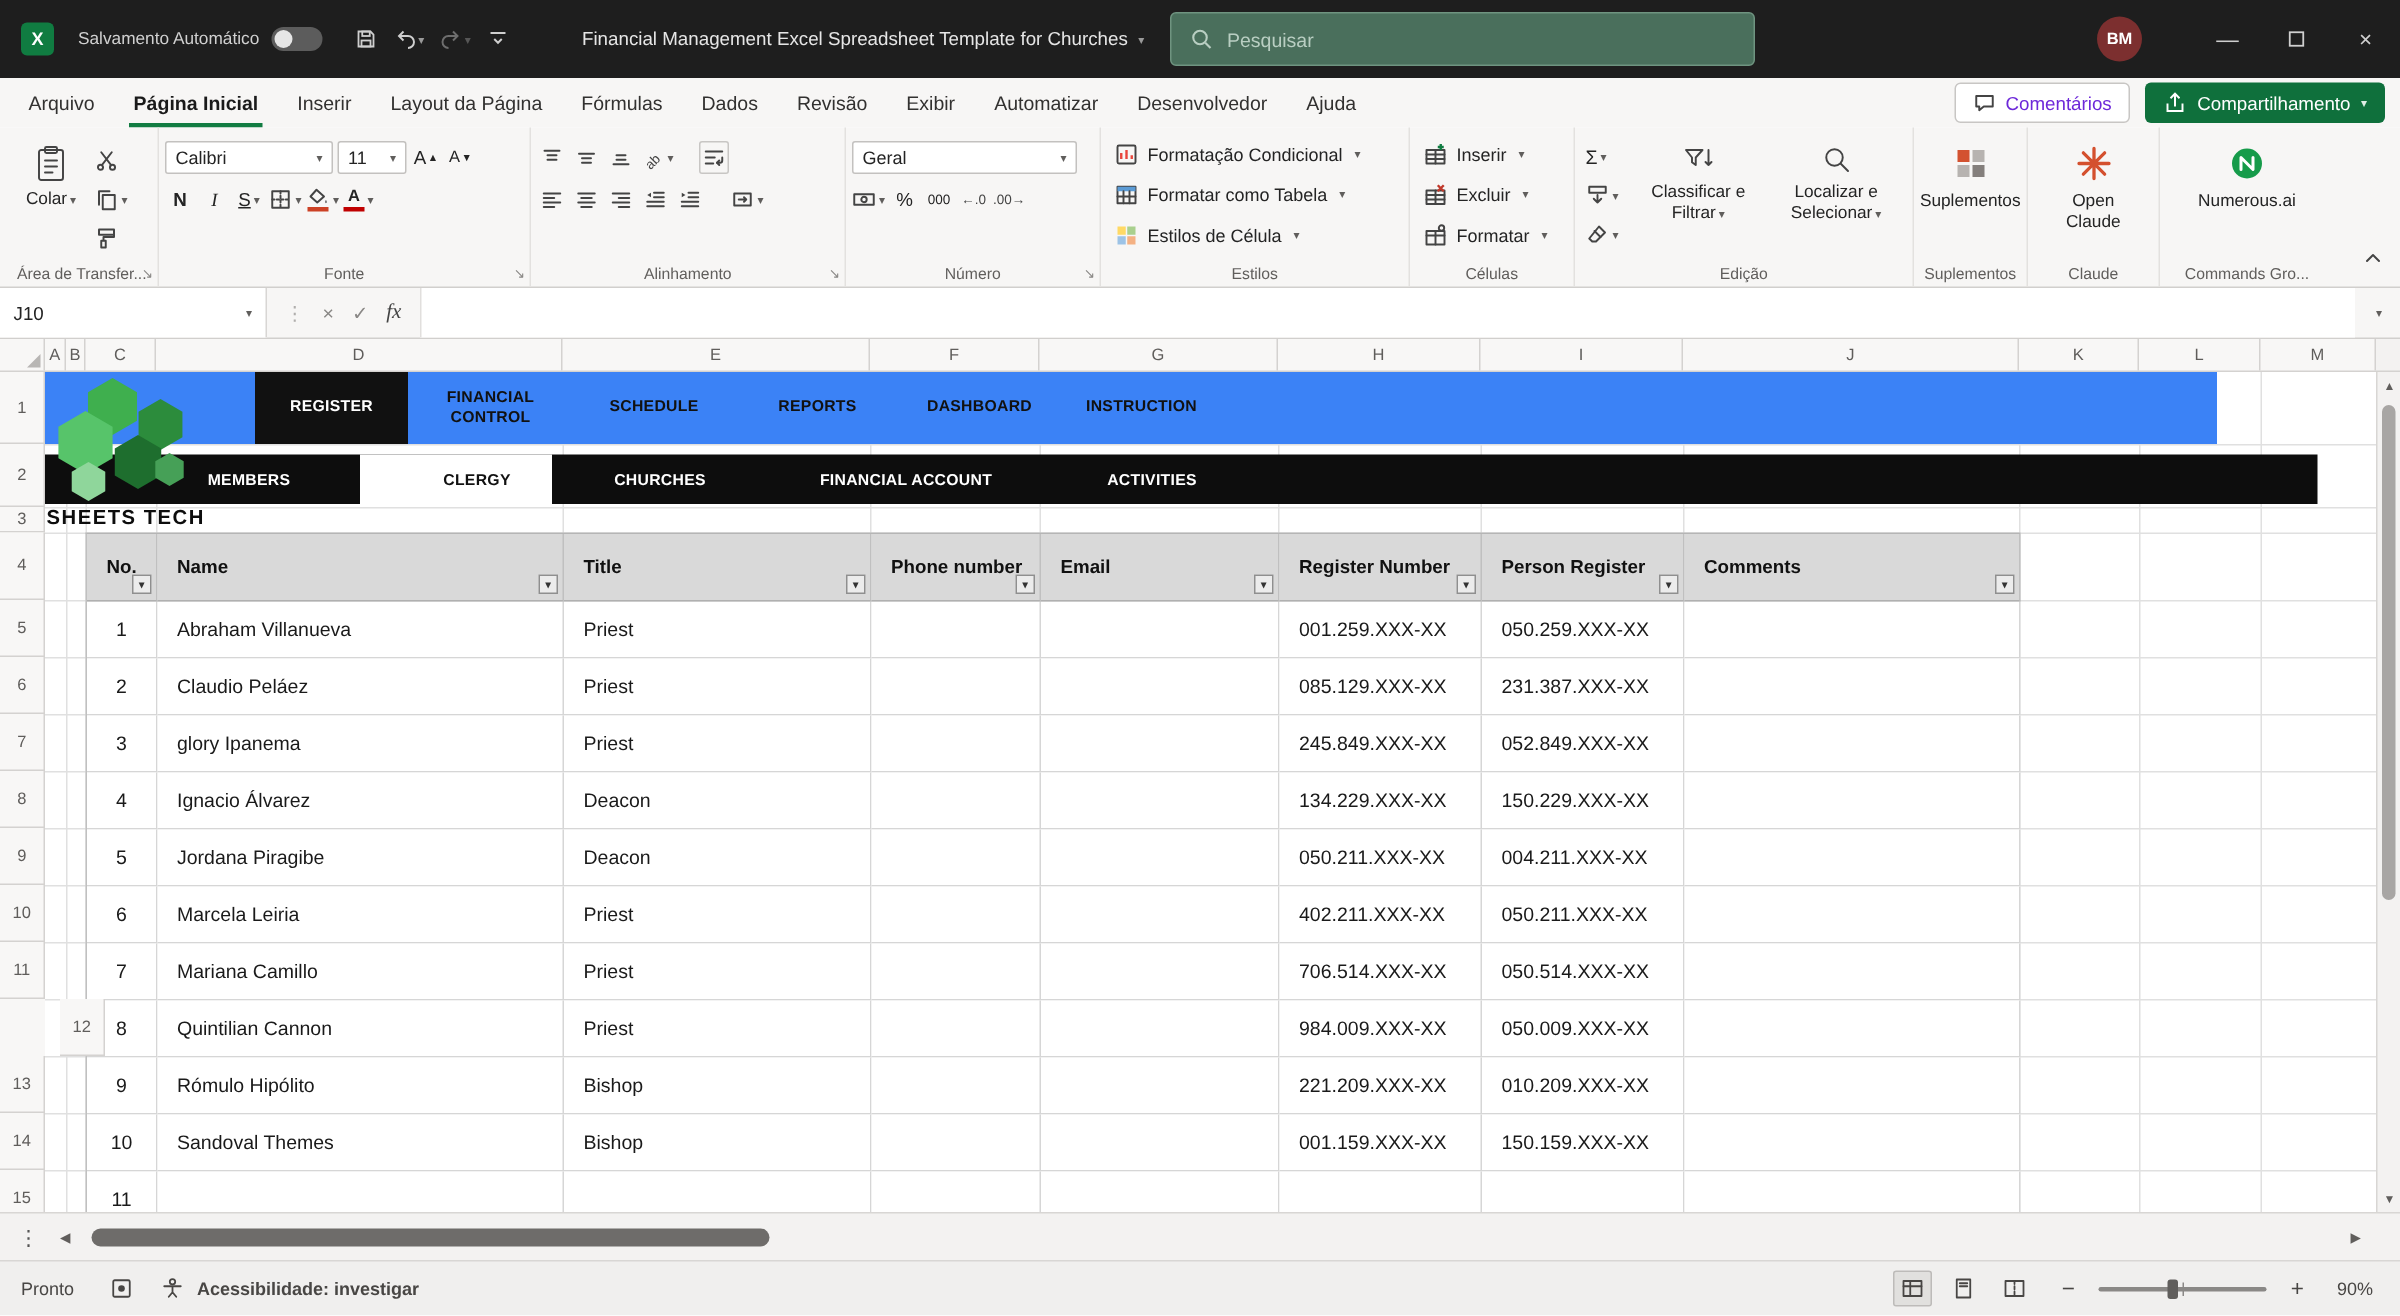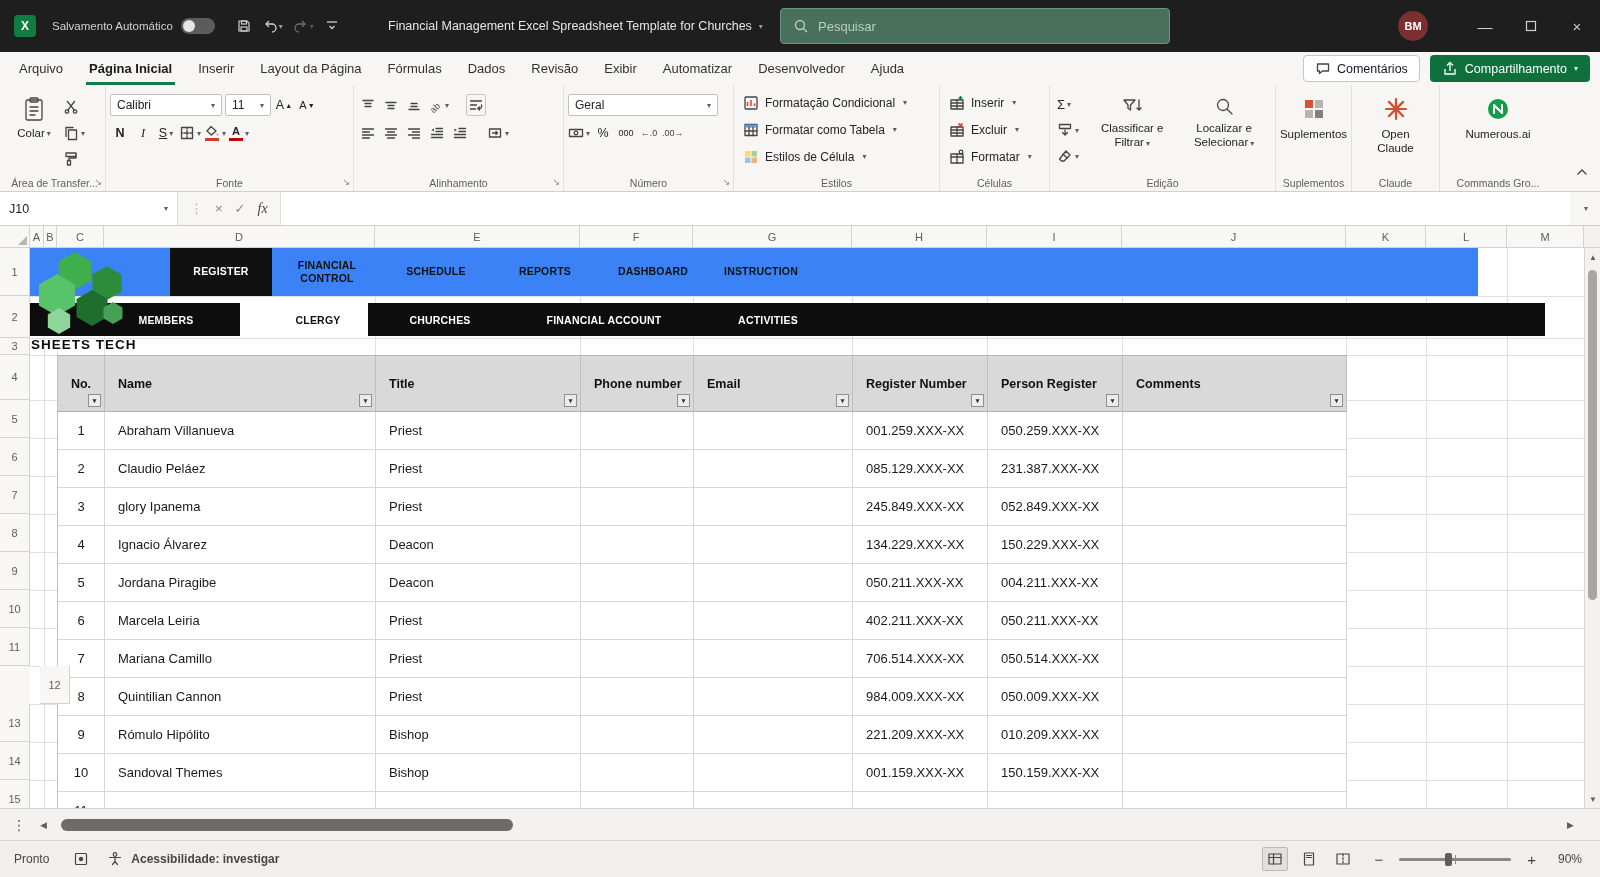--- a/index.html
+++ b/index.html
@@ -24,21 +24,21 @@
   .winbtns{position:absolute;right:0;top:0;height:52px;display:flex}
   .winbtn{width:46px;height:52px;display:flex;align-items:center;justify-content:center;color:#cfcfcf;font-size:15px}
 
   
   #menubar{position:absolute;left:0;top:52px;width:1600px;height:33px;background:#f7f6f5;display:flex;align-items:center;padding-left:6px}
   #menu-tabs{display:flex;height:100%}
   .mtab{height:100%;display:flex;align-items:center;padding:0 13px;font-size:13px;color:#323130;position:relative;white-space:nowrap;cursor:default}
   .mtab.active{font-weight:bold;color:#1a1a1a}
   .mtab.active::after{content:"";position:absolute;left:10px;right:10px;bottom:0;height:3px;background:#127c42}
   .menuright{margin-left:auto;display:flex;align-items:center;gap:10px;margin-right:10px}
-  .commentsbtn{height:27px;display:flex;align-items:center;gap:6px;padding:0 11px;border:1px solid #c8c6c4;border-radius:4px;background:#fff;font-size:12.5px;color:#0f172a}
+  .commentsbtn{height:27px;display:flex;align-items:center;gap:6px;padding:0 11px;border:1px solid #c8c6c4;border-radius:4px;background:#fff;font-size:12.5px;color:#6d28d9}
   .sharebtn{height:27px;display:flex;align-items:center;gap:7px;padding:0 12px;border-radius:4px;background:#0f703c;color:#fff;font-size:12.5px}
 
   
   #ribbon{position:absolute;left:0;top:85px;width:1600px;height:107px;background:#f7f6f5;border-bottom:1px solid #d1cfcd;display:flex;padding-left:4px}
   .rgroup{position:relative;height:100%;border-right:1px solid #e3e1df;padding:3px 4px 18px 4px;flex:0 0 auto}
   .rg-label{position:absolute;bottom:2px;left:0;right:0;text-align:center;font-size:10.5px;color:#605e5c;white-space:nowrap;overflow:hidden}
   .launcher{position:absolute;right:3px;bottom:4px;font-size:9px;color:#8a8886;line-height:1}
   .chev{font-size:8px;color:#605e5c;margin-left:2px}
   .bigbtn{display:flex;flex-direction:column;align-items:center;justify-content:flex-start;gap:5px;padding-top:8px;width:52px;height:84px;border-radius:3px}
   .bb-label{font-size:11.5px;display:flex;align-items:center}
@@ -84,21 +84,21 @@
   #nav-secondary{position:absolute;left:30px;top:55px;width:1515px;height:33px;background:#0d0d0d}
   .navtab{position:absolute;top:0;height:100%;display:flex;align-items:center;justify-content:center;font-weight:bold;font-size:10.5px;color:#111;text-align:center;line-height:1.25;letter-spacing:.2px;transform:translateX(-50%)}
   .navtab.active{background:#111;color:#fff;width:102px;white-space:nowrap}
   .subtab{position:absolute;top:0;height:100%;display:flex;align-items:center;justify-content:center;font-weight:bold;font-size:10.5px;color:#fff;white-space:nowrap;letter-spacing:.2px;transform:translateX(-50%)}
   .subtab.active{background:#fff;color:#111;width:128px}
   #logo{position:absolute;left:32px;top:2px;width:108px;height:86px}
   .hex{position:absolute;clip-path:polygon(50% 0,93% 25%,93% 75%,50% 100%,7% 75%,7% 25%)}
   #brand{position:absolute;left:31px;top:89px;font-size:13.5px;font-weight:bold;letter-spacing:1px;color:#0d0d0d;white-space:nowrap}
   #sheet-table{position:absolute;left:57px;top:107px;border-left:1px solid #c0c0c0;border-top:1px solid #b5b5b5}
   .trow{display:flex;height:38px}
-  .trow.thead{height:56px}
+  .trow.thead{height:45px}
   .th{background:#d9d9d9;border-right:1px solid #c0c0c0;border-bottom:1px solid #b0b0b0;position:relative;font-weight:bold;font-size:12.5px;color:#111;display:flex;align-items:center;padding-left:13px}
   .th.c0{justify-content:center;padding-left:0}
   .filterbtn{position:absolute;right:3px;bottom:4px;width:13px;height:13px;background:#ececec;border:1px solid #8f8f8f;font-size:7px;color:#333;display:flex;align-items:center;justify-content:center}
   .td{background:#fff;border-right:1px solid #d6d6d6;border-bottom:1px solid #d6d6d6;font-size:13px;color:#1a1a1a;display:flex;align-items:center;padding-left:13px;overflow:hidden;white-space:nowrap}
   .td.c0{justify-content:center;padding-left:0}
 
   
   #vscroll{position:absolute;left:1584px;top:248px;width:16px;height:560px;background:#f3f2f1;border-left:1px solid #d8d6d4}
   .varrow{width:16px;height:18px;display:flex;align-items:center;justify-content:center;color:#605e5c;font-size:8px}
   #vthumb{position:absolute;left:3px;top:22px;width:9px;height:330px;border-radius:5px;background:#a8a6a4}

